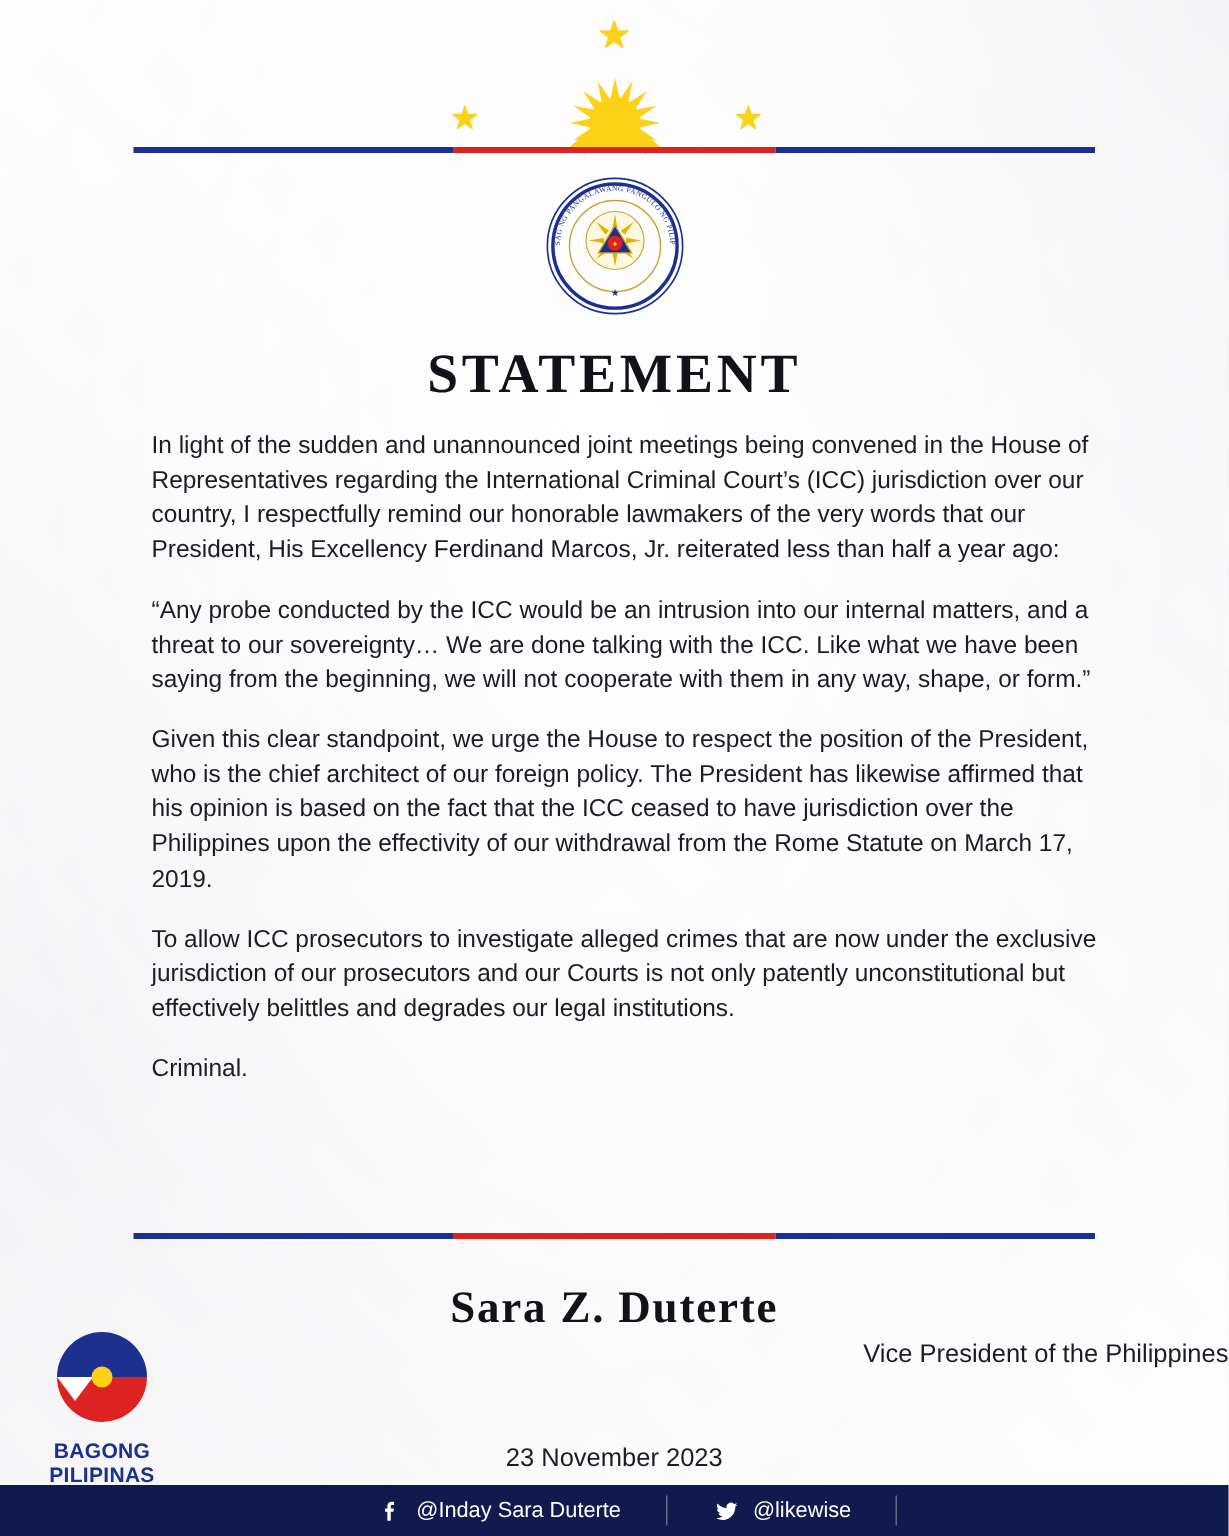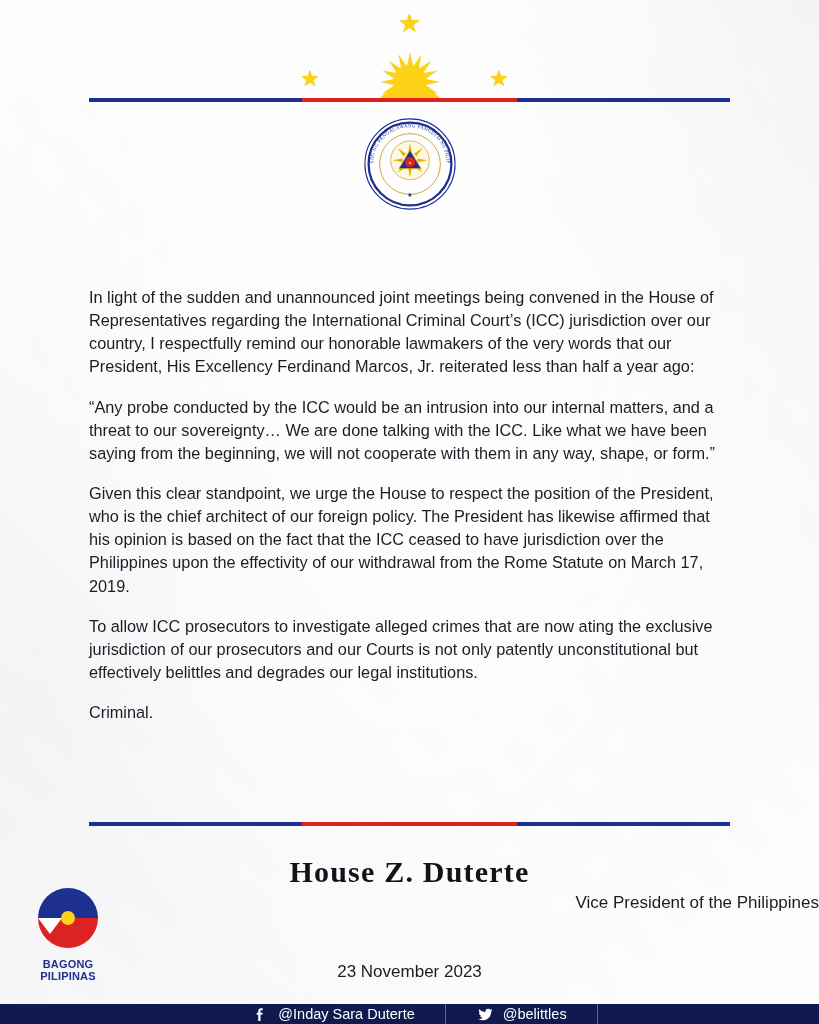--- a/index.html
+++ b/index.html
@@ -106,21 +106,21 @@
   .body-copy {
     position: absolute;
     top: 286px;
     left: 89px;
     width: 645px;
     color: #1b1d24;
     font-size: 16.3px;
     line-height: 1.42;
   }
   .body-copy p {
-    margin: 0 0 17px 0;
+    margin: 0 0 17px 12px;
   }
   .body-copy p:last-child { margin-bottom: 0; }
 
   
   .sig-name {
     position: absolute;
     top: 855px;
     left: 0;
     right: 0;
     text-align: center;
@@ -154,34 +154,34 @@
   
   .bp-logo {
     position: absolute;
     left: 14px;
     top: 888px;
     width: 108px;
     height: 92px;
     text-align: center;
   }
   .bp-logo .bp-text {
-    font-size: 11px;
+    font-size: 14px;
     font-weight: bold;
     color: #1d2f8f;
     letter-spacing: 0.2px;
     margin-top: 2px;
   }
 
   
   .footer {
     position: absolute;
     left: 0;
     right: 0;
     bottom: 0;
-    height: 20px;
+    height: 34px;
     background: #101a4e;
     display: flex;
     align-items: center;
     justify-content: center;
     gap: 0px;
   }
   .footer .fitem {
     display: flex;
     align-items: center;
     gap: 8px;
@@ -265,36 +265,37 @@
           <polygon points="50,27 52,38 48,38" transform="rotate(270 50 46)"></polygon>
           <polygon points="50,27 52,38 48,38" transform="rotate(315 50 46)"></polygon>
         </g>
         <polygon points="50,35 62,55 38,55" fill="#1d2f8f" stroke="#c9a227" stroke-width="1"></polygon>
         <circle cx="50" cy="48" r="5.5" fill="#dd2222"></circle>
         <text x="50" y="51" font-size="6" text-anchor="middle" fill="#fcd116" font-family="Liberation Serif, serif">✦</text>
       </g>
       <text x="50" y="86" font-size="7" text-anchor="middle" fill="#1d2f8f">★</text>
     </svg>
 
+    <div class="doc-title">STATEMENT</div>
 
     <div class="body-copy">
       <p>In light of the sudden and unannounced joint meetings being convened in the House of Representatives regarding the International Criminal Court’s (ICC) jurisdiction over our country, I respectfully remind our honorable lawmakers of the very words that our President, His Excellency Ferdinand Marcos, Jr. reiterated less than half a year ago:</p>
       <p>“Any probe conducted by the ICC would be an intrusion into our internal matters, and a threat to our sovereignty… We are done talking with the ICC. Like what we have been saying from the beginning, we will not cooperate with them in any way, shape, or form.”</p>
       <p>Given this clear standpoint, we urge the House to respect the position of the President, who is the chief architect of our foreign policy. The President has likewise affirmed that his opinion is based on the fact that the ICC ceased to have jurisdiction over the Philippines upon the effectivity of our withdrawal from the Rome Statute on March 17, 2019.</p>
-      <p>To allow ICC prosecutors to investigate alleged crimes that are now ating the exclusive jurisdiction of our prosecutors and our Courts is not only patently unconstitutional but effectively belittles and degrades our legal institutions.</p>
+      <p>To allow ICC prosecutors to investigate alleged crimes that are now under the exclusive jurisdiction of our prosecutors and our Courts is not only patently unconstitutional but effectively belittles and degrades our legal institutions.</p>
       <p>Criminal.</p>
     </div>
 
     <div class="rule rule-bottom">
       <div class="seg blue" style="width:33.3%"></div>
       <div class="seg red" style="width:33.4%"></div>
       <div class="seg blue" style="width:33.3%"></div>
     </div>
 
-    <div class="sig-name">House Z. Duterte</div>
+    <div class="sig-name">Sara Z. Duterte</div>
     <div class="sig-title">
       <div>Vice President of the Philippines</div>
     </div>
     <div class="sig-date">23 November 2023</div>
 
     <div class="bp-logo">
       <svg width="92" height="64" viewBox="0 0 92 64">
         <g fill="#fcd116">
           <polygon points="46,4 48.6,14 43.4,14"></polygon>
           <polygon points="46,4 48.6,14 43.4,14" transform="rotate(35 46 30)"></polygon>
@@ -319,19 +320,19 @@
         </span>
         <span>@Inday Sara Duterte</span>
       </div>
       <div class="divider"></div>
       <div class="fitem">
         <span class="fico">
           <svg width="17" height="17" viewBox="0 0 24 24" fill="#ffffff">
               <path d="M22 5.9c-.7.3-1.5.5-2.4.6.9-.5 1.5-1.3 1.8-2.3-.8.5-1.7.8-2.6 1a4.1 4.1 0 0 0-7 3.7A11.6 11.6 0 0 1 3.4 4.6a4.1 4.1 0 0 0 1.3 5.5c-.7 0-1.3-.2-1.9-.5 0 2 1.4 3.7 3.3 4.1-.6.2-1.2.2-1.9.1a4.1 4.1 0 0 0 3.8 2.9A8.3 8.3 0 0 1 2 18.4a11.6 11.6 0 0 0 6.3 1.8c7.5 0 11.7-6.3 11.7-11.7v-.5c.8-.6 1.5-1.3 2-2.1z"></path>
             </svg>
         </span>
-        <span>@belittles</span>
+        <span>@likewise</span>
       </div>
       <div class="divider"></div>
     </div>
 
   </div>
 </div>
 
 </body></html>

